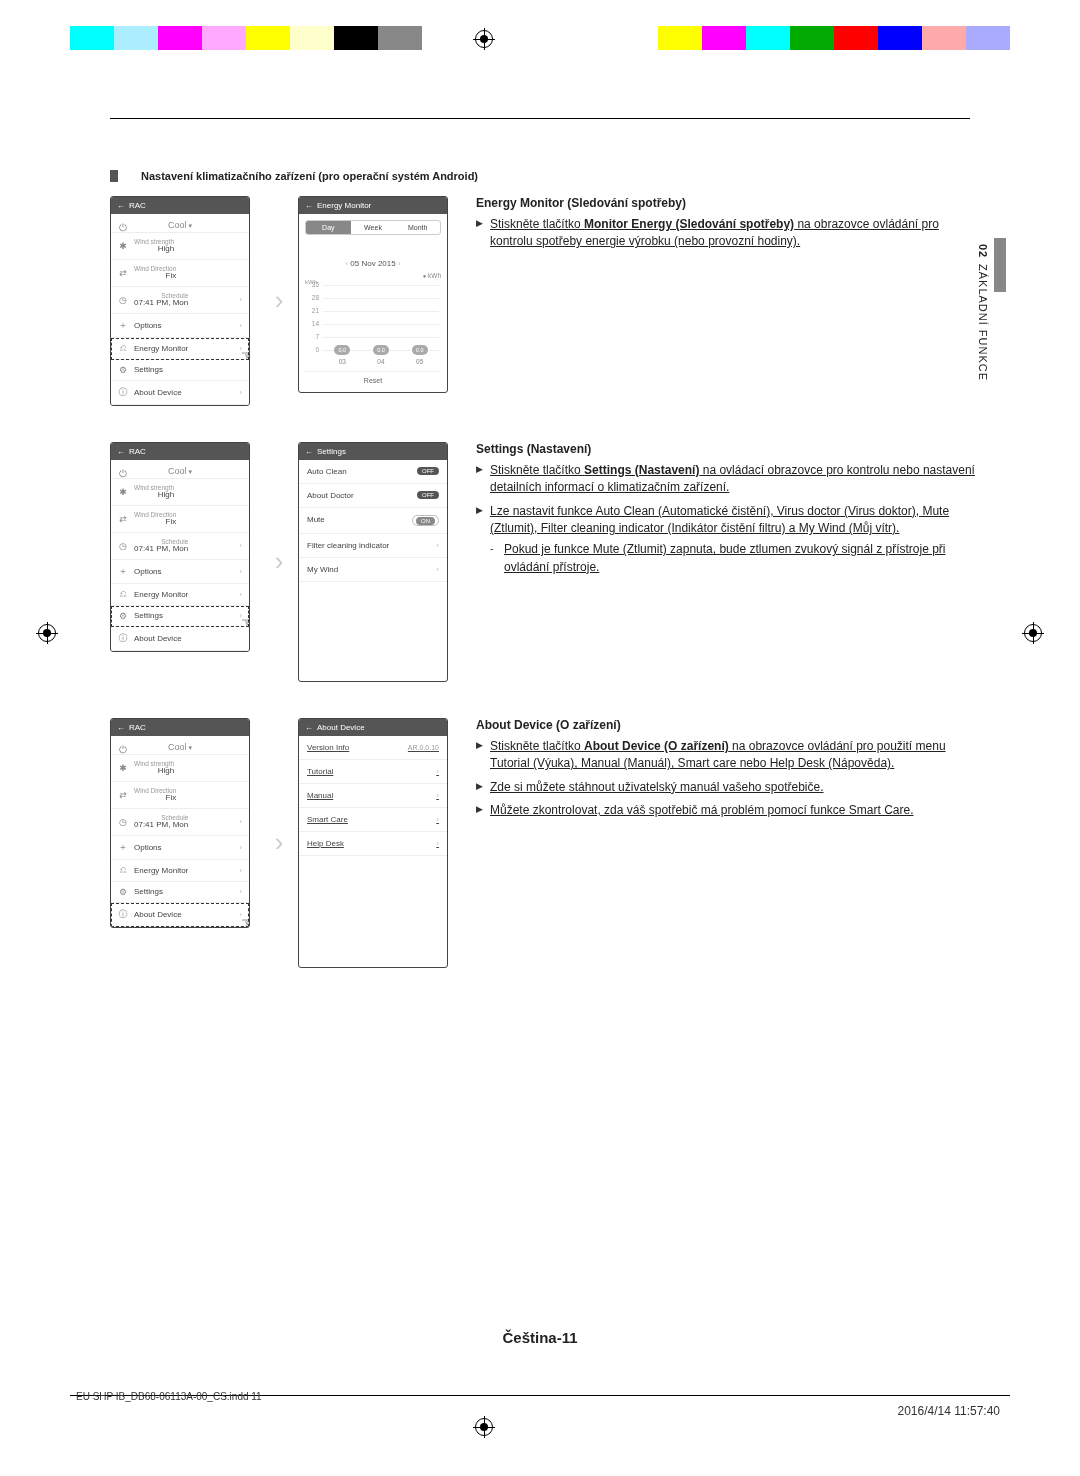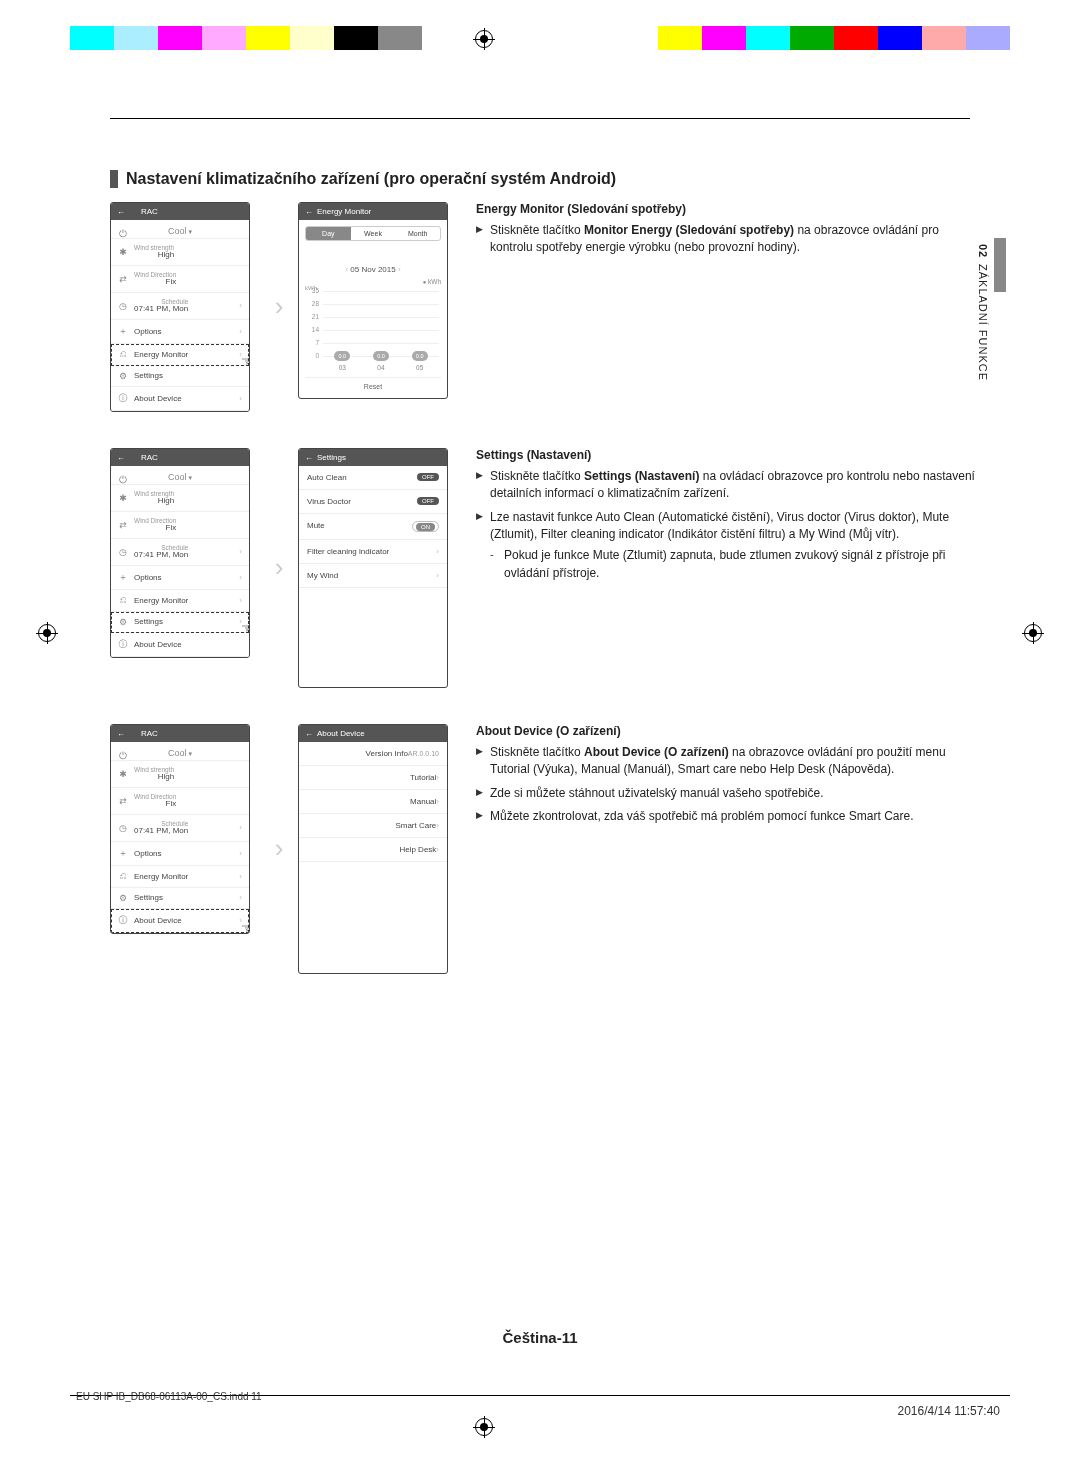--- a/index.html
+++ b/index.html
@@ -24,37 +24,37 @@
   .regmark::after  { width:1px; height:22px; }
   .regmark .inner { width:8px; height:8px; background:#000; border-radius:50%; }
   .reg-top   { left: 475px; top: 30px; }
   .reg-left  { left: 38px;  top: 624px; }
   .reg-right { right: 38px; top: 624px; }
   .reg-bot   { left: 475px; bottom: 40px; }
 
   .page { position: absolute; left: 110px; top: 170px; width: 870px; }
 
   h1.section-title {
-    font-size: 16px; font-weight: bold; border-left: 8px solid #555;
-    padding-left: 8px; margin-bottom: 14px;
+    font-size: 11px; font-weight: bold; border-left: 8px solid #555;
+    padding-left: 23px; margin-bottom: 14px;
   }
   h2.sub-title { font-size: 12px; font-weight: bold; margin-bottom: 6px; }
 
   .block { display: flex; align-items: flex-start; margin-bottom: 36px; }
   .phone-col { width: 150px; flex-shrink: 0; }
   .arrow-col { width: 38px; display:flex; align-items:center; justify-content:center; align-self: stretch; }
   .detail-col { width: 160px; flex-shrink:0; }
   .text-col { flex: 1; padding-left: 18px; }
 
   
   .phone {
     border: 1px solid #444; border-radius: 3px; overflow:hidden; background:#fff;
     width: 140px; font-size: 8px; color:#444;
   }
-  .phone-header { background:#555; color:#fff; padding:4px 6px; font-size:8px; display:flex; align-items:flex-end; gap:16px;}
+  .phone-header { background:#555; color:#fff; padding:4px 6px; font-size:8px; display:flex; align-items:flex-end; gap:4px;}
   .phone-header .arrow-left::before { content:"←"; }
   .phone-mode { text-align:center; padding:6px 0 2px; color:#888; border-bottom:1px solid #eee; position:relative;}
   .phone-mode .mode { font-size:9px; }
   .phone-mode .drop::after { content:" ▾"; color:#888; font-size:7px;}
   .phone-mode .power { position:absolute; left:8px; top:8px; font-size:10px;}
   .phone-list { }
   .phone-row { display:flex; align-items:center; padding:5px 7px; border-bottom:1px solid #eee; gap:6px; position:relative;}
   .phone-row .icon { width:10px; text-align:center; color:#888; font-size:9px;}
   .phone-row .label-stack { display:flex; flex-direction:column; line-height:1.1;text-align:right; }
   .phone-row .sub { color:#999; font-size:6.5px; }
@@ -88,27 +88,27 @@
   .chart .xlab { position:absolute; bottom:0; left:18px; right:2px; display:flex; justify-content:space-around; font-size:6.5px; color:#888;}
   .reset { text-align:center; font-size:7px; color:#666; border-top:1px solid #eee; padding:5px 0 2px; margin-top:6px;}
 
   .setting-row { display:flex; align-items:flex-start; justify-content:space-between; padding:7px 8px; border-bottom:1px solid #eee; font-size:8px;}
   .setting-row .chev { color:#bbb; }
   .toggle { display:inline-block; background:#555; color:#fff; border-radius:8px; font-size:6px; padding:1px 5px; }
   .toggle.on { background:#888; }
   .pill { display:inline-block; border:1px solid #bbb; border-radius:8px; padding:0 3px; }
   .pill .toggle { border-radius:6px; }
 
-  .about-row { display:flex; align-items:center; justify-content:flex-end; padding:7px 8px; border-bottom:1px solid #eee; font-size:8px;}
+  .about-row { display:flex; align-items:center; justify-content:space-between; padding:7px 8px; border-bottom:1px solid #eee; font-size:8px;text-decoration:underline;}
   .about-row .ver { color:#999; font-size:7px; }
   .about-row .chev { color:#bbb; }
 
   .arrow-big { font-size:26px; color:#ccc; }
 
-  .bullets { list-style:none; }
+  .bullets { list-style:none;text-decoration:underline; }
   .bullets li { position:relative; padding-left:14px; margin-bottom:6px; line-height:1.45; font-size:12px;}
   .bullets li::before { content:"▶"; position:absolute; left:0; top:1px; font-size:9px; color:#333; }
   .bullets .sub { list-style:none; margin-top:4px; }
   .bullets .sub li::before { content:"-"; font-size:11px; top:0; }
 
   
   .side-tab {
     position:absolute; right:88px; top:238px; width:18px; height:190px;
     writing-mode: vertical-rl; text-orientation: mixed;
     font-size:11px; letter-spacing:1px;
@@ -355,21 +355,21 @@
         <div class="detail-header">
             <span class="arrow-left"></span>
             <span>Settings</span>
           </div>
         <div>
           <div class="setting-row">
               <span>Auto Clean</span>
               <span class="toggle">OFF</span>
             </div>
           <div class="setting-row">
-              <span>Virus Doctor</span>
+              <span>About Doctor</span>
               <span class="toggle">OFF</span>
             </div>
           <div class="setting-row">
               <span>Mute</span>
               <span class="pill"><span class="toggle on">ON</span></span>
             </div>
           <div class="setting-row">
               <span>Filter cleaning indicator</span>
               <span class="chev">›</span>
             </div>

